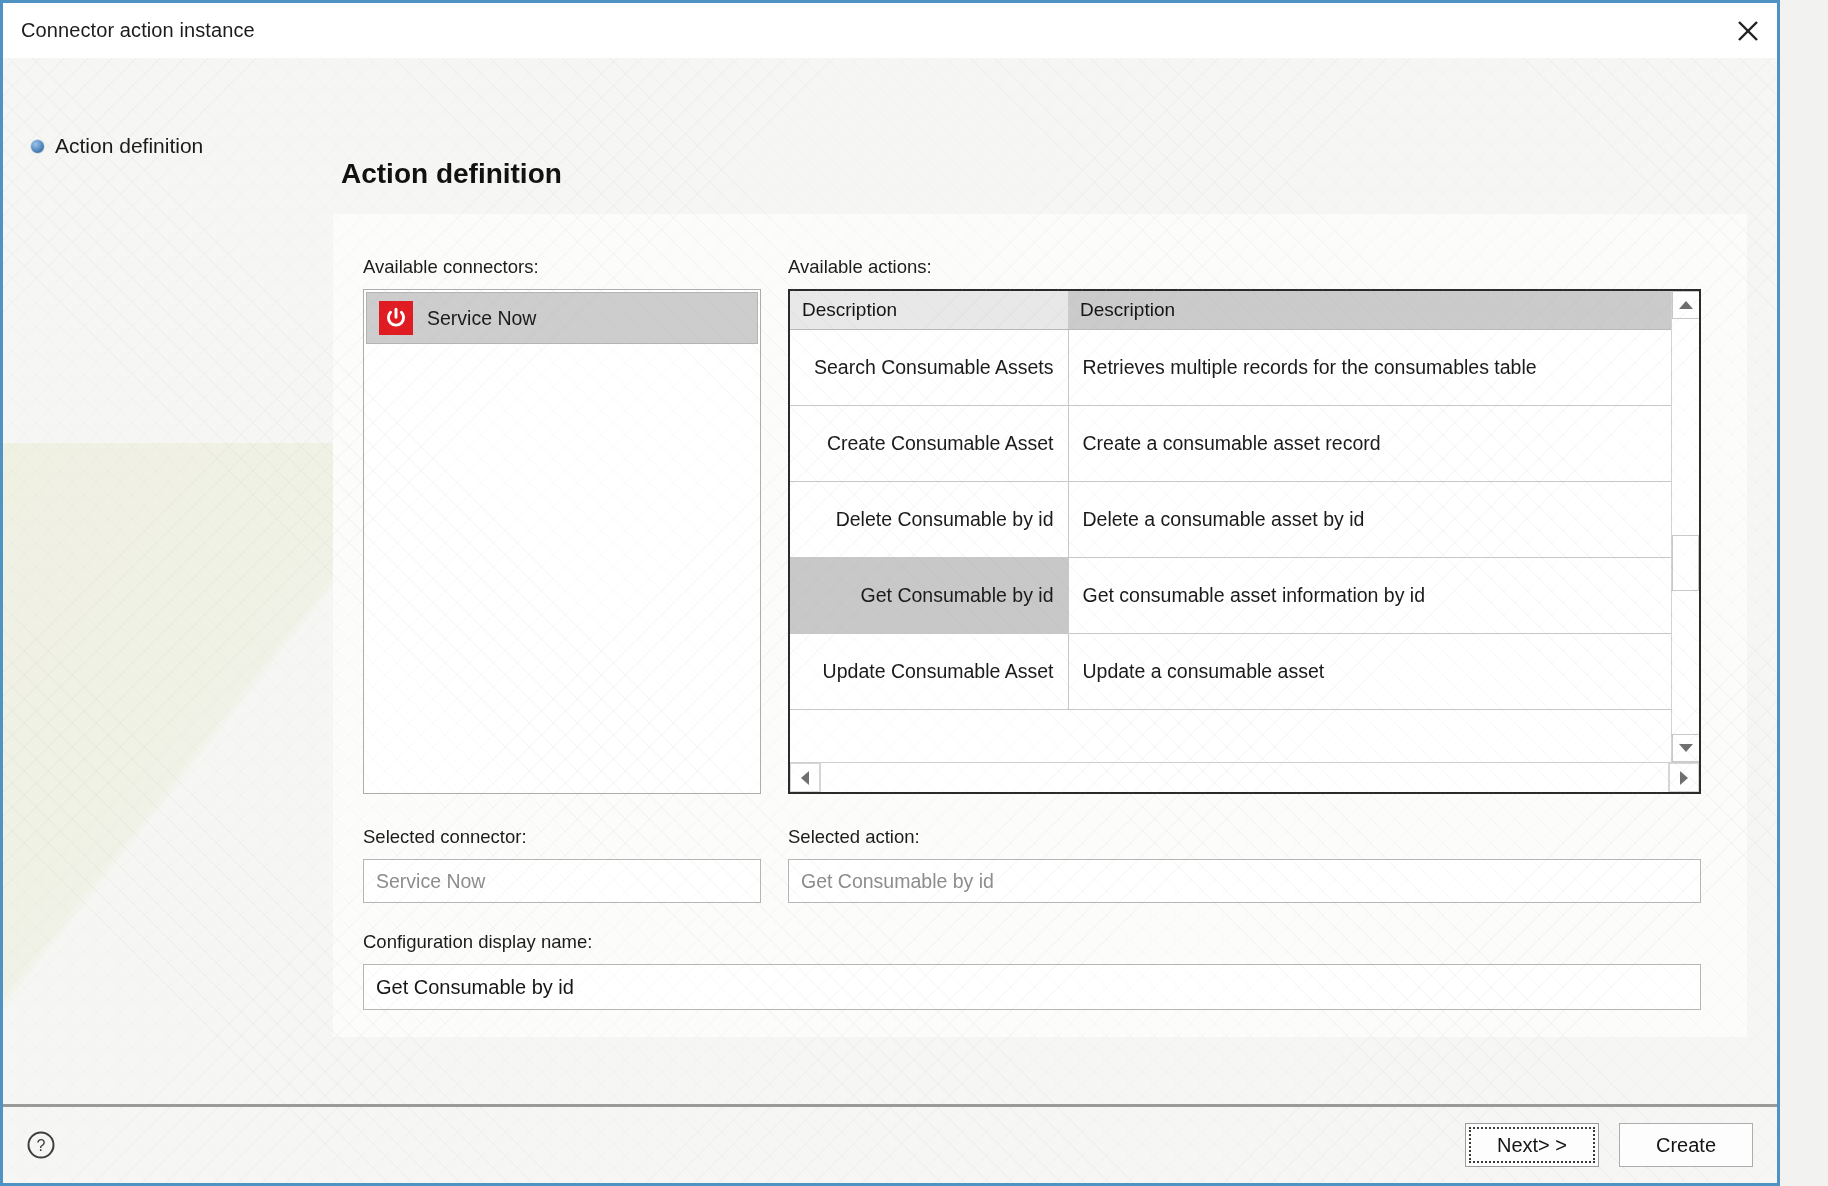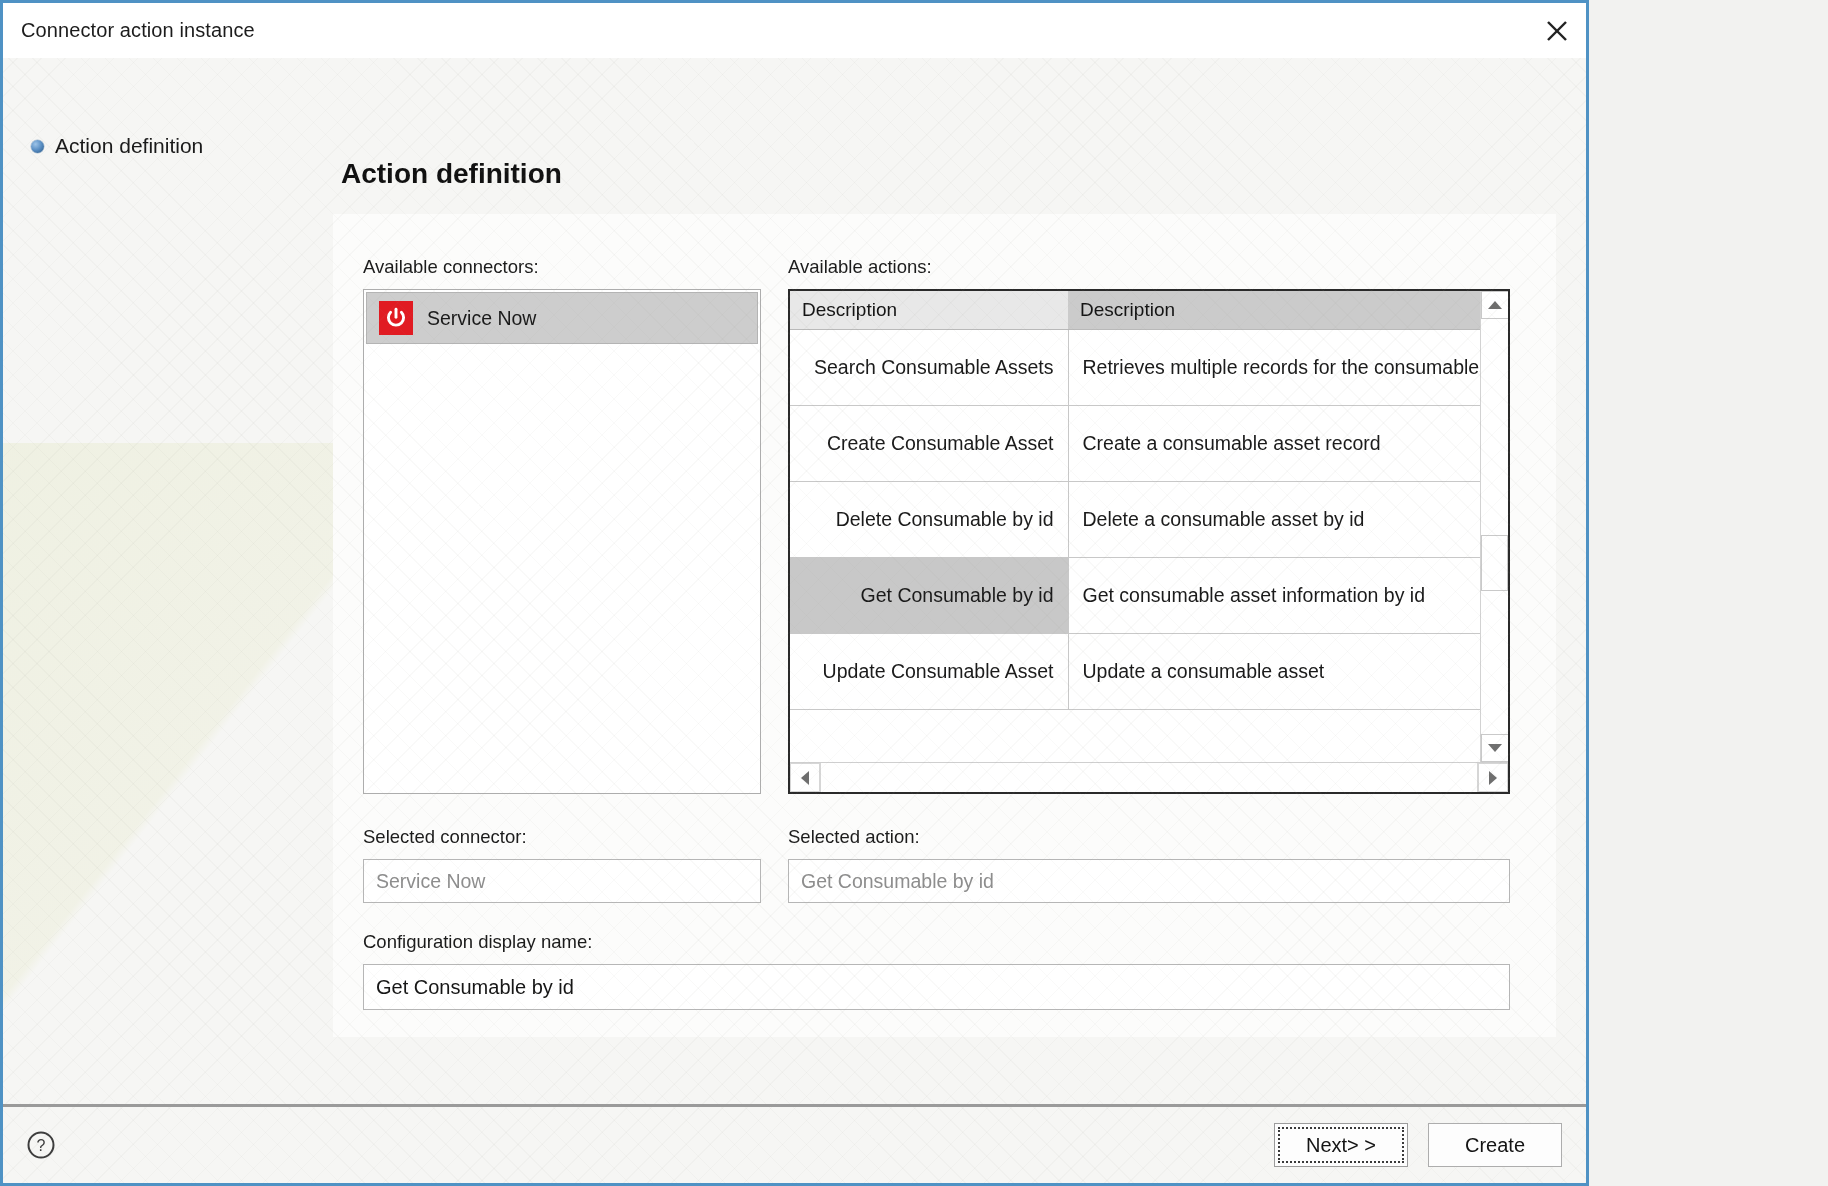--- a/index.html
+++ b/index.html
@@ -12,21 +12,21 @@
 
   body {
     font-family: "Liberation Sans", sans-serif;
     background: #f2f2f0;
     color: #1a1a1a;
   }
 
   
   #window {
     position: relative;
-    width: 1589px;
+    width: 1780px;
     height: 1186px;
     border: 3px solid #4f92c4;
     background: #f6f6f4;
     display: flex;
     flex-direction: column;
     overflow: hidden;
   }
 
   
   .texture {

